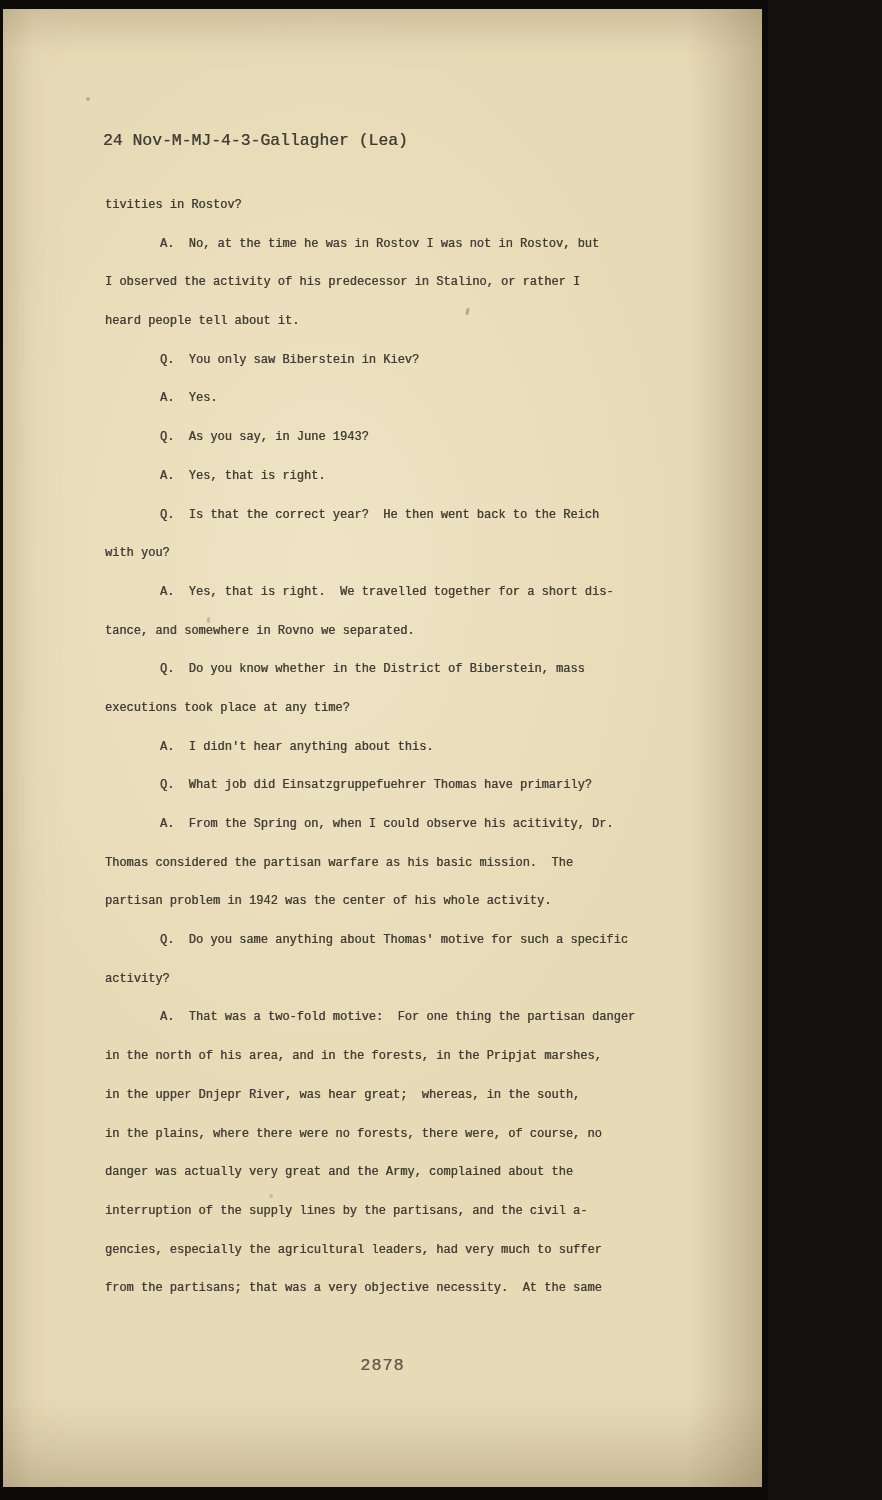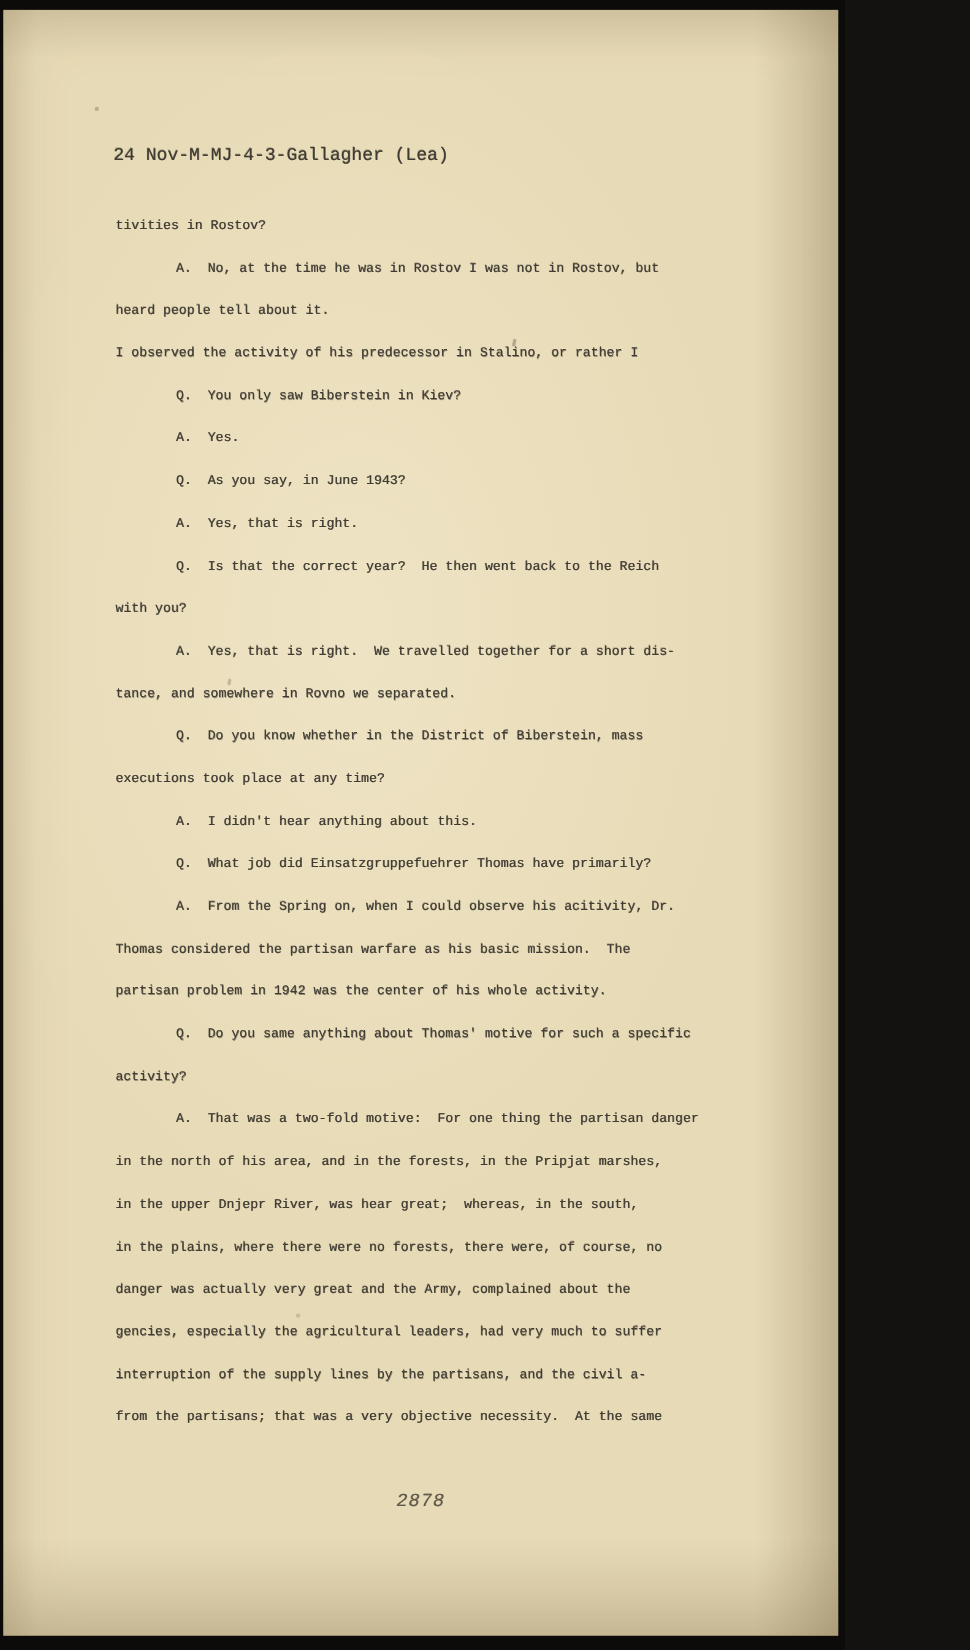--- a/index.html
+++ b/index.html
@@ -30,43 +30,42 @@
   }
   .tline {
     font-size:12px; line-height:38.7px; height:38.7px;
     white-space:pre;
   }
   .tline.indent { padding-left:55px; }
   .page-number {
     position:absolute; top:1347px; left:0; width:100%;
     text-align:center; font-size:16.8px; letter-spacing:1px;
     opacity:0.8;
-    font-style:italic;
   }
   .speck { position:absolute; background:rgba(70,62,48,0.55); border-radius:50%; }
   .speck.s1 { top:88px;  left:83px;  width:4px; height:4px; opacity:.5; }
   .speck.s2 { top:299px; left:463px; width:3px; height:7px; border-radius:2px; transform:rotate(14deg); opacity:.6; }
   .speck.s3 { top:608px; left:204px; width:3px; height:6px; border-radius:2px; transform:rotate(10deg); opacity:.45; }
   .speck.s4 { top:1185px; left:266px; width:4px; height:4px; opacity:.35; }
 </style>
 </head>
 <body>
 
 <div class="scan">
   <div class="paper">
 
     <div class="header-block ink">
       <div>24 Nov-M-MJ-4-3-Gallagher (Lea)</div>
     </div>
 
     <div class="body-block ink">
       <div class="tline">tivities in Rostov?</div>
       <div class="tline indent">A.  No, at the time he was in Rostov I was not in Rostov, but</div>
+      <div class="tline">I observed the activity of his predecessor in Stalino, or rather I</div>
       <div class="tline">heard people tell about it.</div>
-      <div class="tline">I observed the activity of his predecessor in Stalino, or rather I</div>
       <div class="tline indent">Q.  You only saw Biberstein in Kiev?</div>
       <div class="tline indent">A.  Yes.</div>
       <div class="tline indent">Q.  As you say, in June 1943?</div>
       <div class="tline indent">A.  Yes, that is right.</div>
       <div class="tline indent">Q.  Is that the correct year?  He then went back to the Reich</div>
       <div class="tline">with you?</div>
       <div class="tline indent">A.  Yes, that is right.  We travelled together for a short dis-</div>
       <div class="tline">tance, and somewhere in Rovno we separated.</div>
       <div class="tline indent">Q.  Do you know whether in the District of Biberstein, mass</div>
       <div class="tline">executions took place at any time?</div>
@@ -75,22 +74,22 @@
       <div class="tline indent">A.  From the Spring on, when I could observe his acitivity, Dr.</div>
       <div class="tline">Thomas considered the partisan warfare as his basic mission.  The</div>
       <div class="tline">partisan problem in 1942 was the center of his whole activity.</div>
       <div class="tline indent">Q.  Do you same anything about Thomas' motive for such a specific</div>
       <div class="tline">activity?</div>
       <div class="tline indent">A.  That was a two-fold motive:  For one thing the partisan danger</div>
       <div class="tline">in the north of his area, and in the forests, in the Pripjat marshes,</div>
       <div class="tline">in the upper Dnjepr River, was hear great;  whereas, in the south,</div>
       <div class="tline">in the plains, where there were no forests, there were, of course, no</div>
       <div class="tline">danger was actually very great and the Army, complained about the</div>
+      <div class="tline">interruption of the supply lines by the partisans, and the civil a-</div>
       <div class="tline">gencies, especially the agricultural leaders, had very much to suffer</div>
-      <div class="tline">interruption of the supply lines by the partisans, and the civil a-</div>
       <div class="tline">from the partisans; that was a very objective necessity.  At the same</div>
     </div>
 
     <div class="page-number ink">2878</div>
 
     <div class="speck s1"></div>
     <div class="speck s2"></div>
     <div class="speck s3"></div>
     <div class="speck s4"></div>
 

